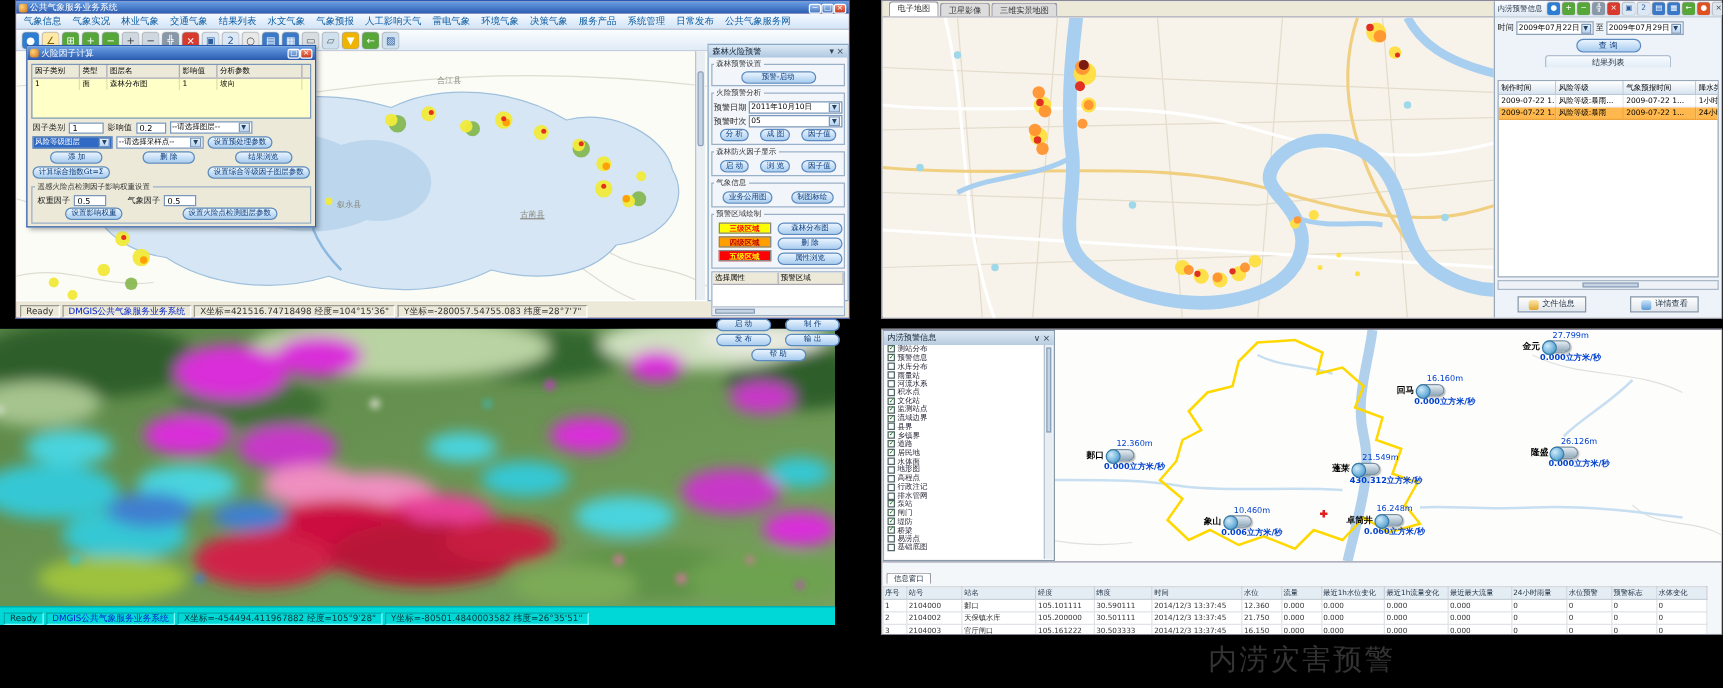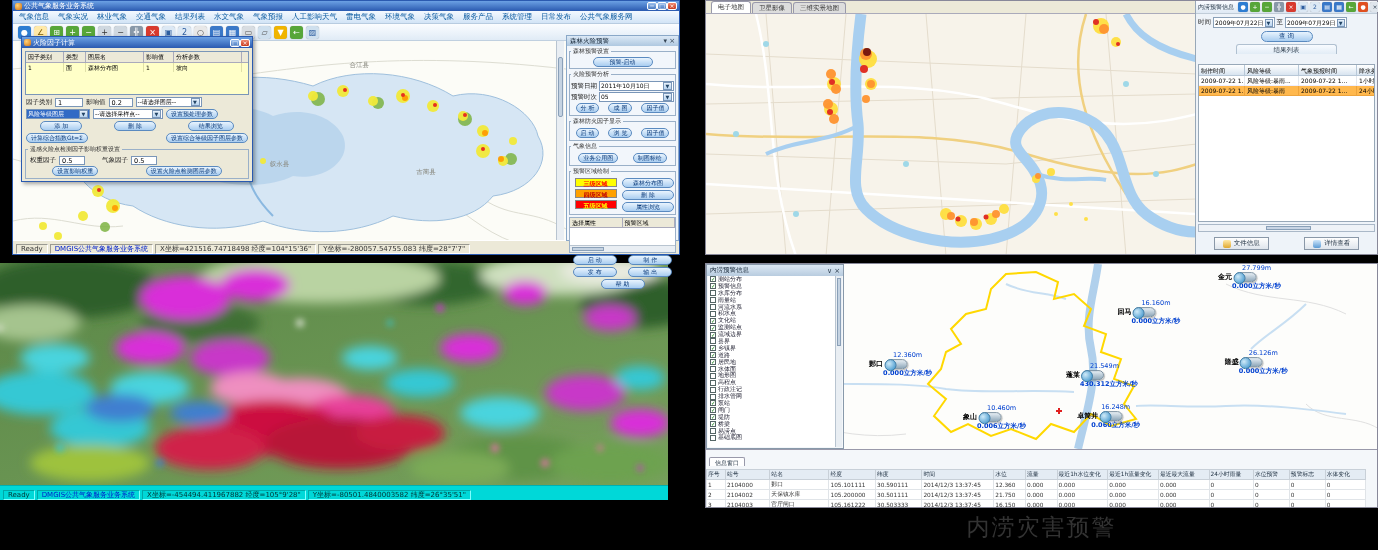--- a/index.html
+++ b/index.html
@@ -236,21 +236,21 @@
               <circle cx="86" cy="149" r="2"></circle>
               <circle cx="452" cy="74" r="2"></circle>
           </g>
         </g>
       </svg>
       <div id="fire-map-labels">
           <div class="maplabel" style="left: 34%; top: 14%;">泸州市</div>
           <div class="maplabel" style="left: 52%; top: 12%; font-family: Liberation Mono, monospace;">合江县</div>
           <div class="maplabel water" style="left: 27%; top: 24%;">长江</div>
           <div class="maplabel" style="left: 40%; top: 62%;">叙永县</div>
-          <div class="maplabel" style="left: 62%; top: 66%;">古蔺县</div>
+          <div class="maplabel" style="left: 62%; top: 66%; text-decoration: underline;">古蔺县</div>
         </div>
       <div class="vscroll">
           <div class="vthumb"></div>
         </div>
 
       <div class="dialog">
         <div class="dlg-title">
           <span class="title-icon"></span>
           <span>火险因子计算</span>
           <span class="sp"></span>

